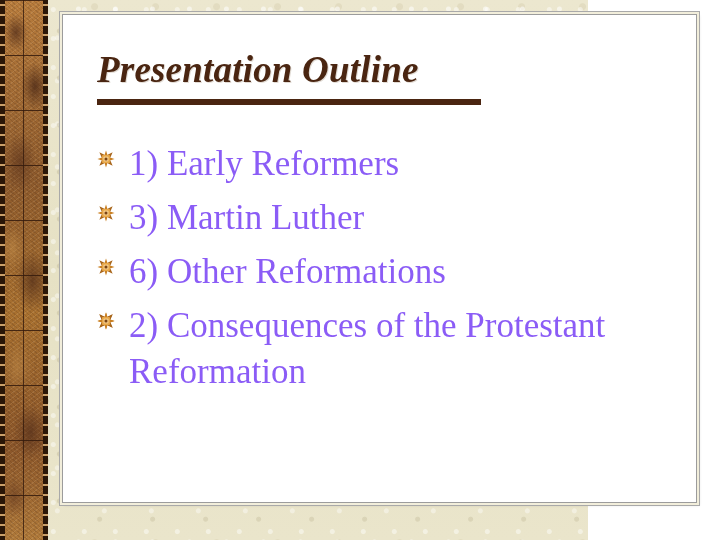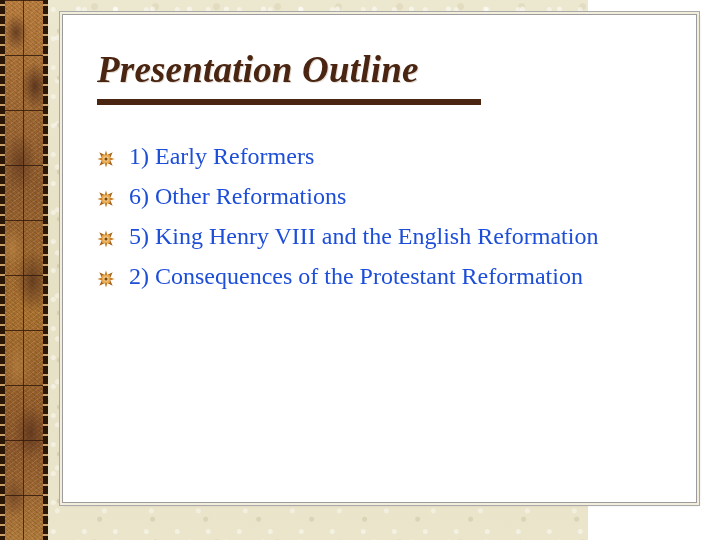--- a/index.html
+++ b/index.html
@@ -128,23 +128,23 @@
     top: 126px;
     right: 22px;
     margin: 0;
     padding: 0;
     list-style: none;
   }
   .outline-item {
     position: relative;
     padding-left: 34px;
     margin-bottom: 9px;
-    font-size: 24px;
+    font-size: 35px;
     line-height: 1.29;
-    color: #1d4ed8;
+    color: #8b5cf6;
   }
   .bullet-icon {
     position: absolute;
     left: 2px;
     top: 9px;
     width: 18px;
     height: 18px;
     display: block;
   }
 </style>
@@ -188,36 +188,51 @@
       <path d="M0.5 10 L6.4 8.1 L8 10 L6.4 11.9 Z" fill="#c97f22"></path>
       <path d="M19.5 10 L13.6 11.9 L12 10 L13.6 8.1 Z" fill="#c97f22"></path>
       <path d="M2.6 2.6 L8.2 5.2 L8.2 8.2 L5.2 8.2 Z" fill="#a8651a"></path>
       <path d="M17.4 17.4 L11.8 14.8 L11.8 11.8 L14.8 11.8 Z" fill="#a8651a"></path>
       <path d="M17.4 2.6 L14.8 8.2 L11.8 8.2 L11.8 5.2 Z" fill="#a8651a"></path>
       <path d="M2.6 17.4 L5.2 11.8 L8.2 11.8 L8.2 14.8 Z" fill="#a8651a"></path>
       <rect x="5.6" y="5.6" width="8.8" height="8.8" rx="1" fill="#e6a647"></rect>
       <rect x="7.2" y="7.2" width="5.6" height="5.6" rx="0.8" fill="#f3c987"></rect>
       <circle cx="10" cy="10" r="1.7" fill="#7a4412"></circle>
     </g>
+  </svg><span>3) Martin Luther</span></li>
+        <li class="outline-item"><svg class="bullet-icon" viewBox="0 0 20 20" xmlns="http://www.w3.org/2000/svg">
+    <g>
+      <path d="M10 0.5 L11.9 6.4 L10 8 L8.1 6.4 Z" fill="#c97f22"></path>
+      <path d="M10 19.5 L8.1 13.6 L10 12 L11.9 13.6 Z" fill="#c97f22"></path>
+      <path d="M0.5 10 L6.4 8.1 L8 10 L6.4 11.9 Z" fill="#c97f22"></path>
+      <path d="M19.5 10 L13.6 11.9 L12 10 L13.6 8.1 Z" fill="#c97f22"></path>
+      <path d="M2.6 2.6 L8.2 5.2 L8.2 8.2 L5.2 8.2 Z" fill="#a8651a"></path>
+      <path d="M17.4 17.4 L11.8 14.8 L11.8 11.8 L14.8 11.8 Z" fill="#a8651a"></path>
+      <path d="M17.4 2.6 L14.8 8.2 L11.8 8.2 L11.8 5.2 Z" fill="#a8651a"></path>
+      <path d="M2.6 17.4 L5.2 11.8 L8.2 11.8 L8.2 14.8 Z" fill="#a8651a"></path>
+      <rect x="5.6" y="5.6" width="8.8" height="8.8" rx="1" fill="#e6a647"></rect>
+      <rect x="7.2" y="7.2" width="5.6" height="5.6" rx="0.8" fill="#f3c987"></rect>
+      <circle cx="10" cy="10" r="1.7" fill="#7a4412"></circle>
+    </g>
   </svg><span>6) Other Reformations</span></li>
         <li class="outline-item"><svg class="bullet-icon" viewBox="0 0 20 20" xmlns="http://www.w3.org/2000/svg">
     <g>
       <path d="M10 0.5 L11.9 6.4 L10 8 L8.1 6.4 Z" fill="#c97f22"></path>
       <path d="M10 19.5 L8.1 13.6 L10 12 L11.9 13.6 Z" fill="#c97f22"></path>
       <path d="M0.5 10 L6.4 8.1 L8 10 L6.4 11.9 Z" fill="#c97f22"></path>
       <path d="M19.5 10 L13.6 11.9 L12 10 L13.6 8.1 Z" fill="#c97f22"></path>
       <path d="M2.6 2.6 L8.2 5.2 L8.2 8.2 L5.2 8.2 Z" fill="#a8651a"></path>
       <path d="M17.4 17.4 L11.8 14.8 L11.8 11.8 L14.8 11.8 Z" fill="#a8651a"></path>
       <path d="M17.4 2.6 L14.8 8.2 L11.8 8.2 L11.8 5.2 Z" fill="#a8651a"></path>
       <path d="M2.6 17.4 L5.2 11.8 L8.2 11.8 L8.2 14.8 Z" fill="#a8651a"></path>
       <rect x="5.6" y="5.6" width="8.8" height="8.8" rx="1" fill="#e6a647"></rect>
       <rect x="7.2" y="7.2" width="5.6" height="5.6" rx="0.8" fill="#f3c987"></rect>
       <circle cx="10" cy="10" r="1.7" fill="#7a4412"></circle>
     </g>
-  </svg><span>5) King Henry VIII and the English Reformation</span></li>
+  </svg></li>
         <li class="outline-item"><svg class="bullet-icon" viewBox="0 0 20 20" xmlns="http://www.w3.org/2000/svg">
     <g>
       <path d="M10 0.5 L11.9 6.4 L10 8 L8.1 6.4 Z" fill="#c97f22"></path>
       <path d="M10 19.5 L8.1 13.6 L10 12 L11.9 13.6 Z" fill="#c97f22"></path>
       <path d="M0.5 10 L6.4 8.1 L8 10 L6.4 11.9 Z" fill="#c97f22"></path>
       <path d="M19.5 10 L13.6 11.9 L12 10 L13.6 8.1 Z" fill="#c97f22"></path>
       <path d="M2.6 2.6 L8.2 5.2 L8.2 8.2 L5.2 8.2 Z" fill="#a8651a"></path>
       <path d="M17.4 17.4 L11.8 14.8 L11.8 11.8 L14.8 11.8 Z" fill="#a8651a"></path>
       <path d="M17.4 2.6 L14.8 8.2 L11.8 8.2 L11.8 5.2 Z" fill="#a8651a"></path>
       <path d="M2.6 17.4 L5.2 11.8 L8.2 11.8 L8.2 14.8 Z" fill="#a8651a"></path>

